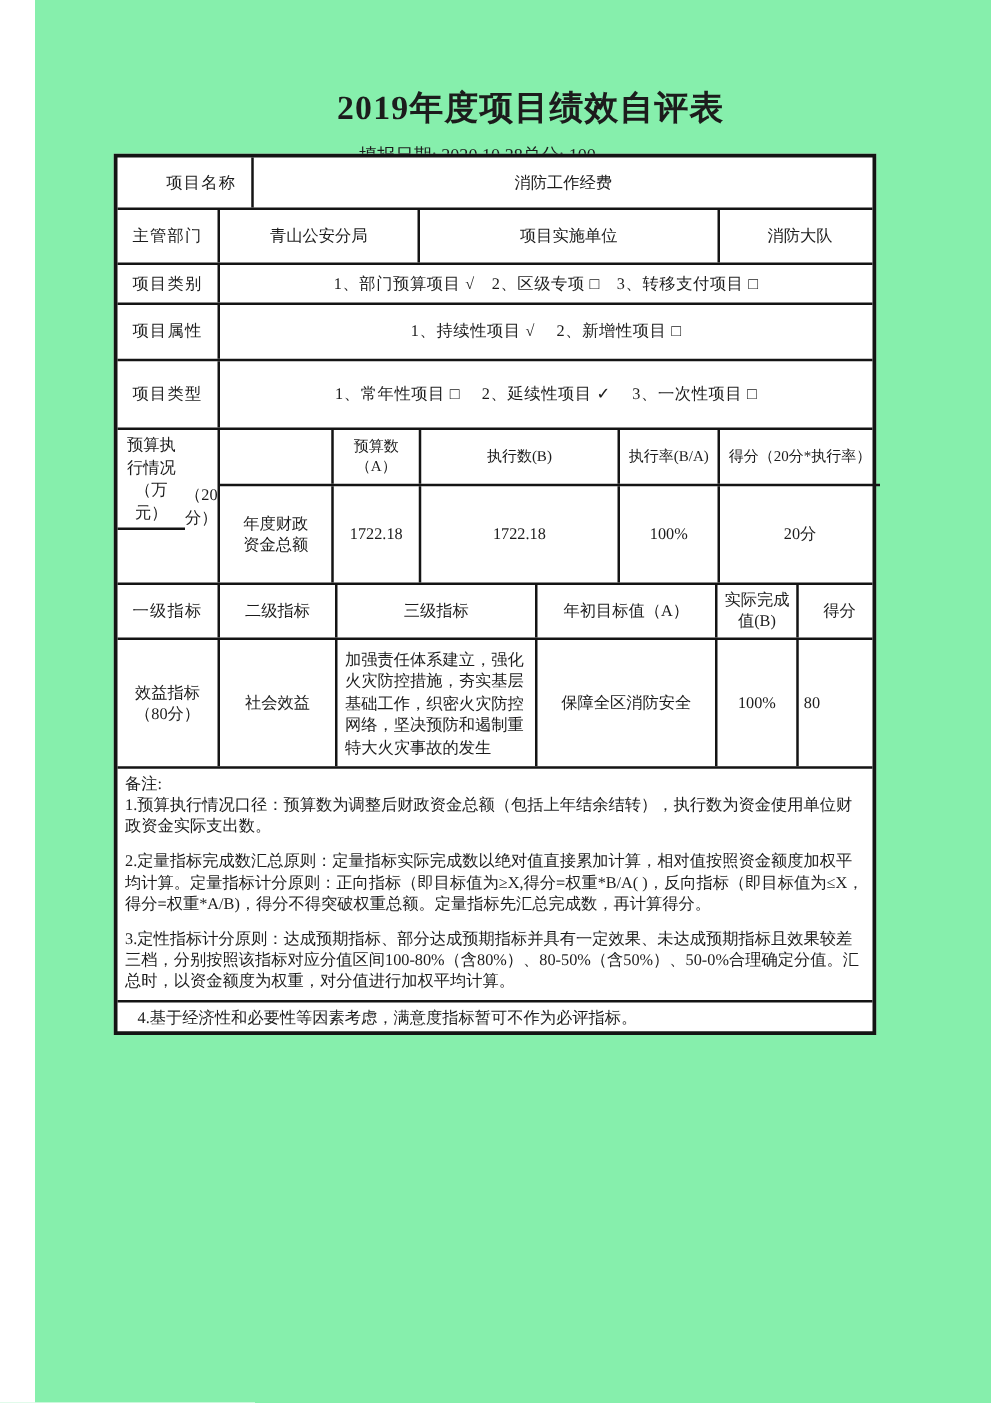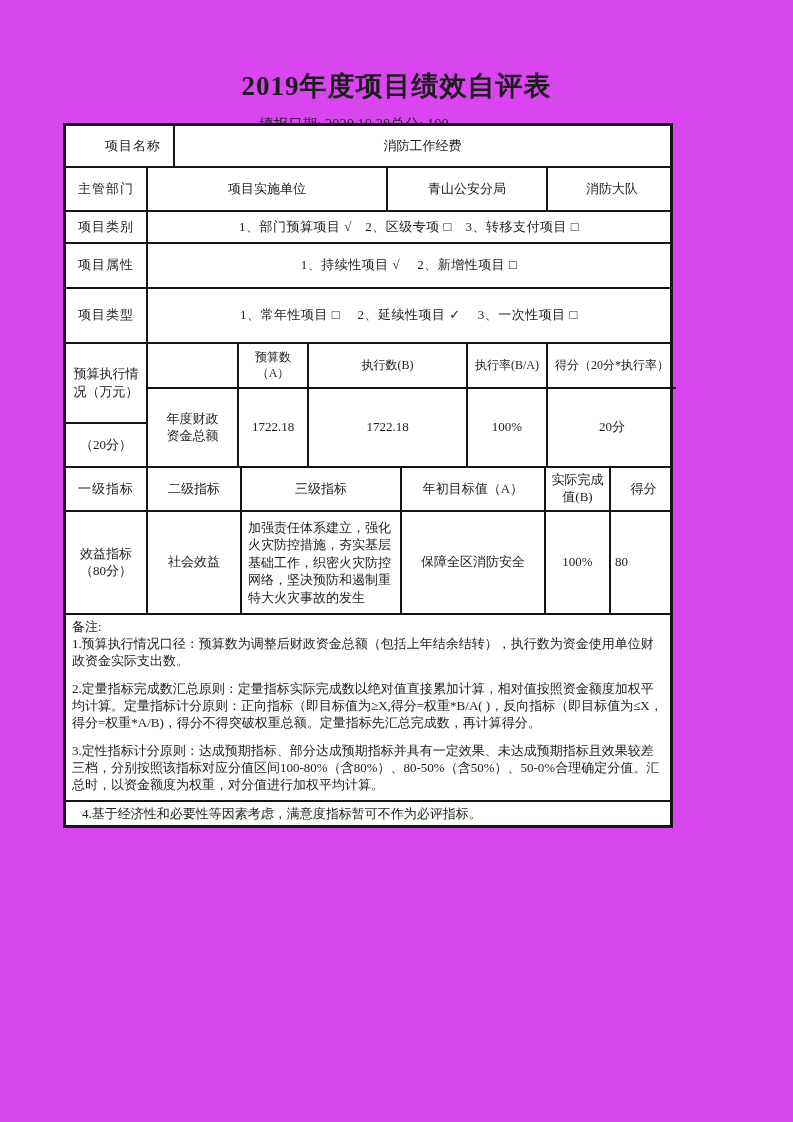--- a/index.html
+++ b/index.html
@@ -2,21 +2,21 @@
 <html><head>
 <meta charset="utf-8">
 <style>
   * { margin:0; padding:0; box-sizing:border-box; }
   html,body { background:#ffffff; }
   body {
     width:793px; height:1122px; position:relative; overflow:hidden;
     font-family:"Liberation Serif","DejaVu Serif",serif;
     color:#1c1c1c;
   }
-  .sheet { position:absolute; inset:0; background:#d946ef; }
+  .sheet { position:absolute; inset:0; background:#86efac;margin-left:28px; }
 
   .doc-title {
     position:absolute; top:68px; left:0; width:793px;
     text-align:center; font-size:27px; font-weight:bold; letter-spacing:1px;
   }
   .meta-line {
     position:absolute; top:114px; left:66px; width:610px; height:20px;
     display:flex; justify-content:center; align-items:center;
     font-size:14.5px; font-weight:400;
   }
@@ -54,21 +54,21 @@
   .w-128 { flex:0 0 128px; }
   .w-91 { flex:0 0 91px; }
   .w-70 { flex:0 0 70px; }
   .w-159 { flex:0 0 159px; }
   .w-80 { flex:0 0 80px; }
   .w-94 { flex:0 0 94px; }
   .w-144 { flex:0 0 144px; }
   .w-65 { flex:0 0 65px; }
 
   
-  .budget-left { flex:0 0 82px; border-right:2px solid #141414; display:flex; flex-direction:column; }
+  .budget-left { flex:0 0 82px; border-right:2px solid #141414; display:flex; flex-direction:row; }
   .budget-left .part-top {
     height:80px; border-bottom:2px solid #141414;
     display:flex; align-items:center; justify-content:center; text-align:center;
     padding:0 5px; line-height:1.4;
   }
   .budget-left .part-bottom {
     flex:1; display:flex; align-items:center; justify-content:center; text-align:center;
   }
   .budget-main { flex:1; display:flex; flex-direction:column; }
   .budget-head { height:45px; display:flex; border-bottom:2px solid #141414; font-size:12px; }
@@ -106,22 +106,22 @@
 
   <div class="grid-table">
 
     <div class="tr r-name">
       <div class="td w-label label-cell">项目名称</div>
       <div class="td w-rest">消防工作经费</div>
     </div>
 
     <div class="tr r-dept">
       <div class="td w-label label-cell">主管部门</div>
+      <div class="td w-160">青山公安分局</div>
       <div class="td w-240">项目实施单位</div>
-      <div class="td w-160">青山公安分局</div>
       <div class="td w-128">消防大队</div>
     </div>
 
     <div class="tr r-cat">
       <div class="td w-label label-cell">项目类别</div>
       <div class="td w-rest opt-cell">1、部门预算项目 √　2、区级专项 □　3、转移支付项目 □</div>
     </div>
 
     <div class="tr r-attr">
       <div class="td w-label label-cell">项目属性</div>

